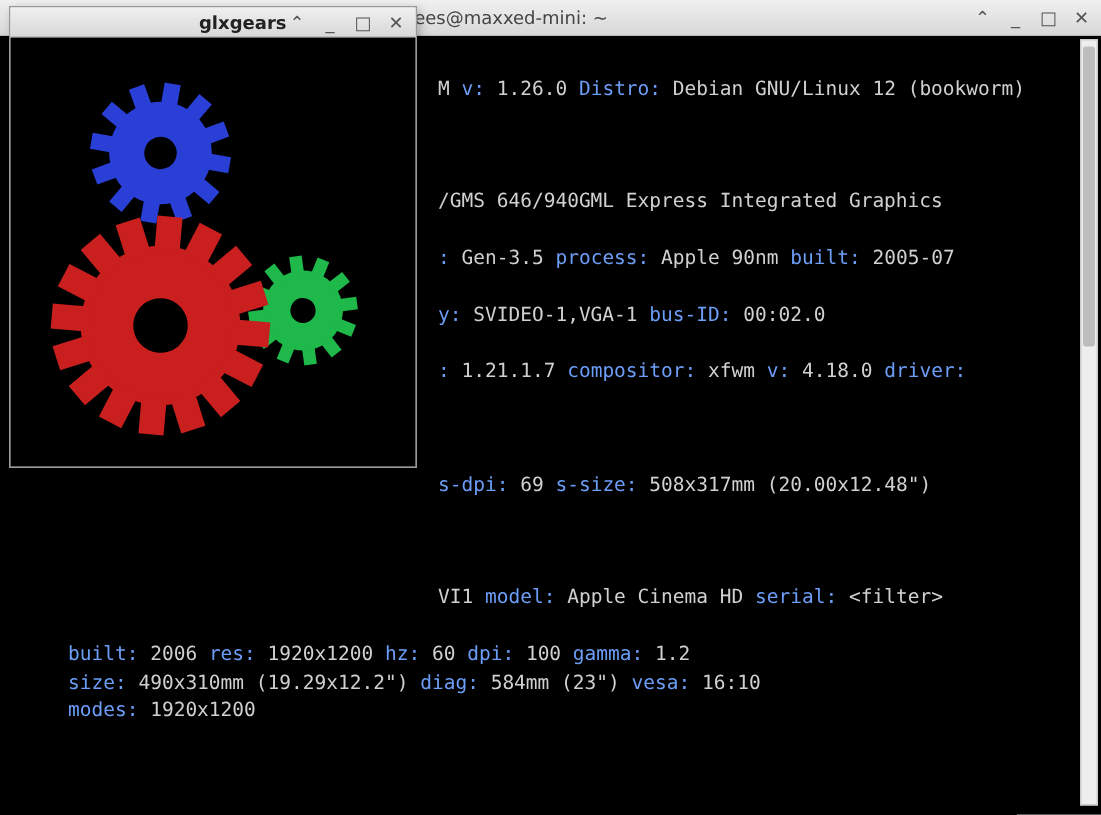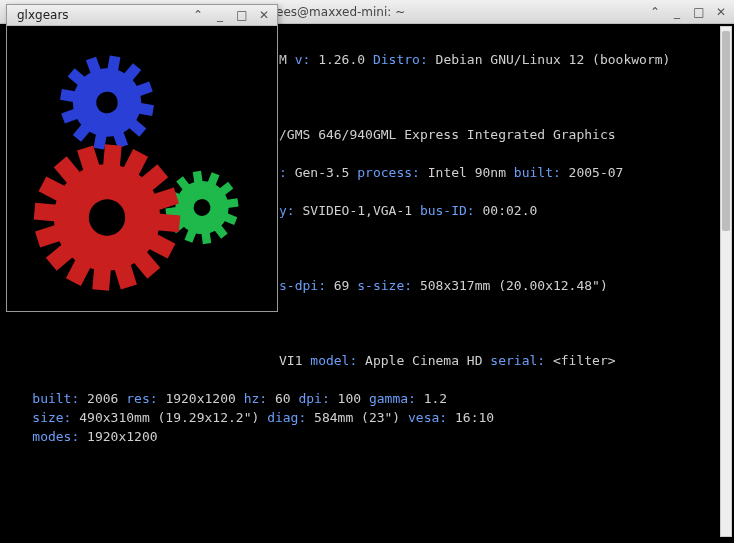--- a/index.html
+++ b/index.html
@@ -25,28 +25,28 @@
     background: linear-gradient(#f0f0f0, #d8d8d8);
     border-bottom: 1px solid #bbb;
     display: flex;
     align-items: center;
     padding: 0 6px;
     font-family: "DejaVu Sans", sans-serif;
     font-size: 12px;
     color: #444;
   }
   .titlebar .title { flex: 1; text-align: center; }
-  .titlebar .title.left { text-align: left; padding-left: 4px; font-weight: normal; color: #222; }
+  .titlebar .title.left { text-align: right; padding-left: 4px; font-weight: bold; color: #222; }
   .win-btns { display: flex; gap: 8px; align-items: center; }
   .win-btn { width: 14px; height: 14px; display: inline-flex; align-items: center; justify-content: center; color: #555; cursor: pointer; }
   .term-body {
     flex: 1;
     background: #000;
     color: #ccc;
-    padding: 8px 10px 8px 1px;
+    padding: 8px 10px 8px 14px;
     line-height: 1.45;
     white-space: pre;
     overflow: hidden;
     position: relative;
   }
   .scrollbar {
     position: absolute;
     right: 2px; top: 26px; bottom: 6px;
     width: 12px;
     background: #eee;
@@ -90,22 +90,23 @@
       <span class="win-btn">⌃</span>
       <span class="win-btn">_</span>
       <span class="win-btn">□</span>
       <span class="win-btn">✕</span>
     </span>
   </div>
   <div class="term-body">
 <span class="indented"><span class="txt">M </span><span class="key">v:</span><span class="txt"> 1.26.0 </span><span class="key">Distro:</span><span class="txt"> Debian GNU/Linux 12 (bookworm)</span></span>
 <span class="indented"> </span>
 <span class="indented"><span class="txt">/GMS 646/940GML Express Integrated Graphics</span></span>
-<span class="indented"><span class="key">:</span><span class="txt"> Gen-3.5 </span><span class="key">process:</span><span class="txt"> Intel 90nm </span><span class="key">built:</span><span class="txt"> 2005-07</span></span>
+<span class="indented"><span class="key">:</span><span class="txt"> Gen-3.5 </span><span class="key">process:</span><span class="txt"> Apple 90nm </span><span class="key">built:</span><span class="txt"> 2005-07</span></span>
 <span class="indented"><span class="key">y:</span><span class="txt"> SVIDEO-1,VGA-1 </span><span class="key">bus-ID:</span><span class="txt"> 00:02.0</span></span>
+<span class="indented"><span class="key">:</span><span class="txt"> 1.21.1.7 </span><span class="key">compositor:</span><span class="txt"> xfwm </span><span class="key">v:</span><span class="txt"> 4.18.0 </span><span class="key">driver:</span></span>
 <span class="indented"> </span>
 <span class="indented"><span class="key">s-dpi:</span><span class="txt"> 69 </span><span class="key">s-size:</span><span class="txt"> 508x317mm (20.00x12.48")</span></span>
 <span class="indented"> </span>
 <span class="indented"><span class="txt">VI1 </span><span class="key">model:</span><span class="txt"> Apple Cinema HD </span><span class="key">serial:</span><span class="txt"> &lt;filter&gt;</span></span>
 <span><span class="key">    built:</span><span class="txt"> 2006 </span><span class="key">res:</span><span class="txt"> 1920x1200 </span><span class="key">hz:</span><span class="txt"> 60 </span><span class="key">dpi:</span><span class="txt"> 100 </span><span class="key">gamma:</span><span class="txt"> 1.2</span></span>
 <span><span class="key">    size:</span><span class="txt"> 490x310mm (19.29x12.2") </span><span class="key">diag:</span><span class="txt"> 584mm (23") </span><span class="key">vesa:</span><span class="txt"> 16:10</span></span>
 <span><span class="key">    modes:</span><span class="txt"> 1920x1200</span></span>
 
 
 

